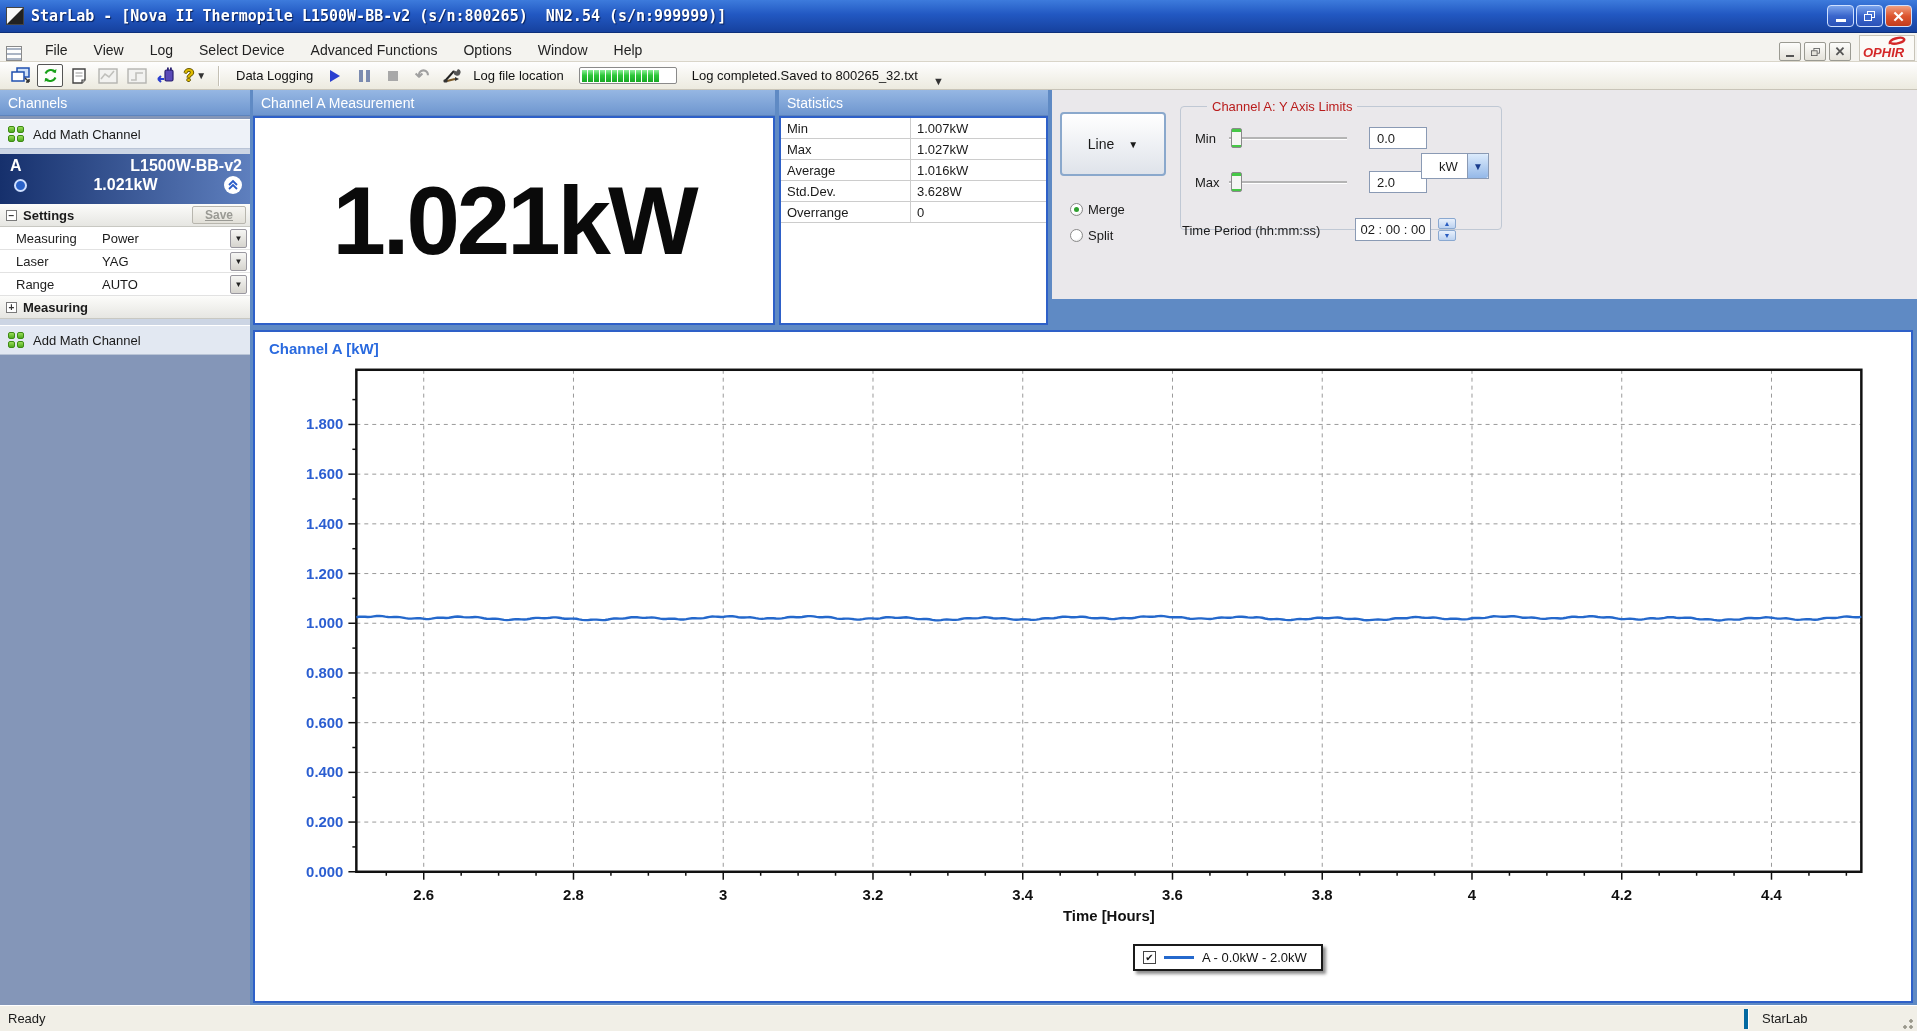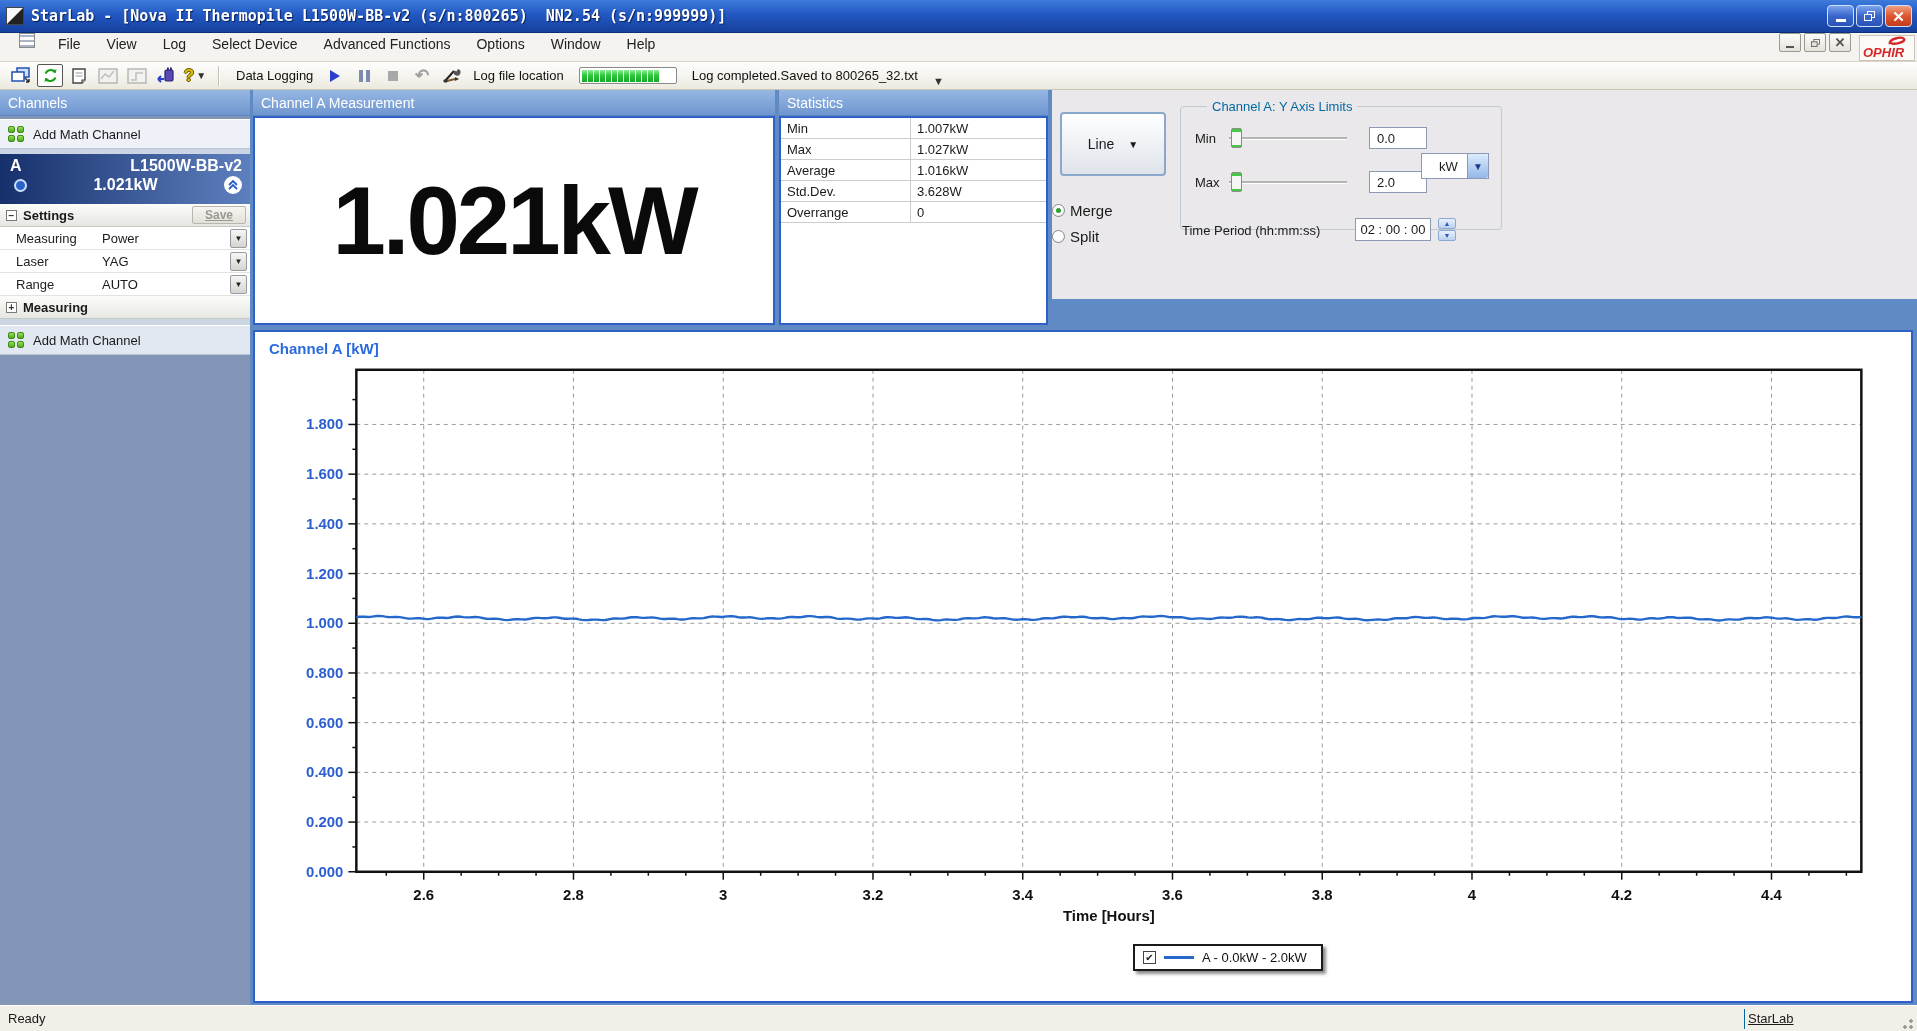--- a/index.html
+++ b/index.html
@@ -20,21 +20,21 @@
     color:#fff; display:flex; align-items:center; justify-content:center; font-weight:bold; }
   .wbtn.close { background:linear-gradient(180deg,#f0a080 0%,#dd5630 50%,#c23c1c 100%); }
   .glyph-min { width:10px; height:3px; background:#fff; margin-top:9px; }
   .glyph-restore { position:relative; width:11px; height:10px; }
   .glyph-restore i { position:absolute; border:1.5px solid #fff; width:8px; height:7px; display:block; }
   .glyph-restore i:nth-child(1){ right:0; top:0; } .glyph-restore i:nth-child(2){ left:0; bottom:0; background:#3a66cc; }
   .glyph-x { font-size:15px; line-height:1; }
 
   
   #menubar { position:absolute; left:0; top:33px; width:1917px; height:29px;
-    background:#f4f3ef; border-bottom:1px solid #d9d5c9; display:flex; align-items:flex-start; padding-left:19px; }
+    background:#f4f3ef; border-bottom:1px solid #d9d5c9; display:flex; align-items:flex-end; padding-left:6px; }
   .menubar-grip-icon { width:16px; height:15px; border:1px solid #8a8a8a; background:
     linear-gradient(#fff,#fff) , repeating-linear-gradient(0deg,#9ab 0 2px,#fff 2px 5px); background:repeating-linear-gradient(0deg,#aab4c4 0 2px,#fdfdfd 2px 5px); margin-right:10px; }
   .menu-item { padding:0 13px; height:22px; line-height:22px; font-size:14px; color:#222; cursor:default; }
   .mdi-btns { margin-left:auto; display:flex; gap:3px; margin-right:66px; }
   .mdibtn { width:22px; height:19px; background:linear-gradient(180deg,#fdfdfb,#e4e2da);
     border:1px solid #9a9a92; border-radius:2px; color:#555; display:flex; align-items:center; justify-content:center; }
   .mdibtn .glyph-min { background:#555; width:8px; height:2px; margin-top:8px; }
   .mdibtn .glyph-restore { transform:scale(.8); } .mdibtn .glyph-restore i { border-color:#555; }
   .mdibtn .glyph-restore i:nth-child(2){ background:#e4e2da; }
   .mdibtn .glyph-x { color:#555; font-size:13px; font-weight:bold; }
@@ -108,28 +108,28 @@
   .scell1 { width:130px; padding:0 6px; border-right:1px solid #ccc; height:100%; display:flex; align-items:center; }
   .scell2 { flex:1; padding:0 6px; }
 
   
   #panel-graphsetup { left:1052px; top:90px; width:865px; height:235px; background:transparent; }
   .gs-body { position:relative; height:209px; background:#eae8eb; }
   #line-combo { position:absolute; left:8px; top:22px; width:106px; height:64px;
     border:2px solid #8aa8cc; border-radius:4px; background:linear-gradient(180deg,#fff,#dfe3ea);
     display:flex; align-items:center; justify-content:center; gap:14px; font-size:14px; }
   #line-combo .caret { font-size:10px; }
-  .radio-row { position:absolute; left:0; display:flex; align-items:center; gap:5px; font-size:15px; }
+  .radio-row { position:absolute; left:18px; display:flex; align-items:center; gap:5px; font-size:13px; }
   .radio { width:13px; height:13px; border-radius:50%; border:1px solid #8a8a8a;
     background:radial-gradient(circle at 35% 30%, #fff 0 55%, #d8d8d8); display:flex; align-items:center; justify-content:center; }
   .radio.sel::after { content:""; width:5px; height:5px; border-radius:50%; background:#2fa02f; display:block; }
   #groupbox { position:absolute; left:128px; top:16px; width:322px; height:124px;
     border:1px solid #c0c8d4; border-radius:4px; }
   #groupbox .gb-label { position:absolute; top:-8px; left:26px; background:#eae8eb; padding:0 5px;
-    color:#0369a1; font-size:13px; }
+    color:#b91c1c; font-size:13px; }
   .gs-row { position:absolute; display:flex; align-items:center; }
   .gs-lbl { width:34px; font-size:13px; }
   .slider { position:relative; width:118px; height:22px; }
   .slider-track { position:absolute; top:10px; left:0; right:0; height:2px; background:#b4b4b4; box-shadow:0 1px 0 #fff; }
   .slider-thumb { position:absolute; left:2px; top:1px; width:11px; height:20px; border:1px solid #8a8a8a; border-radius:2px;
     background:linear-gradient(180deg,#46c846 0 3px,#f6f6f4 3px 16px,#46c846 16px); }
   .gs-input { width:58px; height:22px; background:#fff; border:1px solid #8a9ab4; font-size:13px;
     display:flex; align-items:center; padding-left:7px; margin-left:22px; }
   #kw-select { position:absolute; left:240px; top:46px; width:68px; height:26px; display:flex; border:1px solid #8a9ab4; background:#fff; }
   #kw-select .kw-text { flex:1; display:flex; align-items:center; padding-left:7px;margin-left:10px; }
@@ -157,22 +157,22 @@
     background:#fff; border:2px solid #1a1a1a; box-shadow:3px 3px 3px rgba(0,0,0,.45);
     display:flex; align-items:center; gap:8px; }
   #legend .cbx { width:13px; height:13px; border:1px solid #444; background:#fff; font-size:10px; line-height:11px; text-align:center; }
   #legend .line-swatch { width:30px; height:3px; }
   #legend .leg-text { font-size:13px; color:#111; }
 
   
   #statusbar { position:absolute; left:0; top:1005px; width:1917px; height:26px; background:#f1efe7;
     border-top:1px solid #fff; display:flex; align-items:center; }
   #status-left { padding-left:8px; }
-  #status-right { margin-left:auto; width:155px; border-left:1px solid #0369a1; height:20px;
-    display:flex; align-items:center; padding-left:3px; box-shadow:1px 0 0 #fff inset;text-decoration:underline; }
+  #status-right { margin-left:auto; width:155px; border-left:4px solid #0369a1; height:20px;
+    display:flex; align-items:center; padding-left:14px; box-shadow:1px 0 0 #fff inset; }
   #grip { width:16px; height:16px; align-self:flex-end; margin-right:2px;
     background:
       radial-gradient(circle at 12px 12px,#9a988c 1.5px,transparent 2px),
       radial-gradient(circle at 12px 6px,#9a988c 1.5px,transparent 2px),
       radial-gradient(circle at 6px 12px,#9a988c 1.5px,transparent 2px); }
 </style>
 </head>
 <body>
 
 <div id="titlebar">

